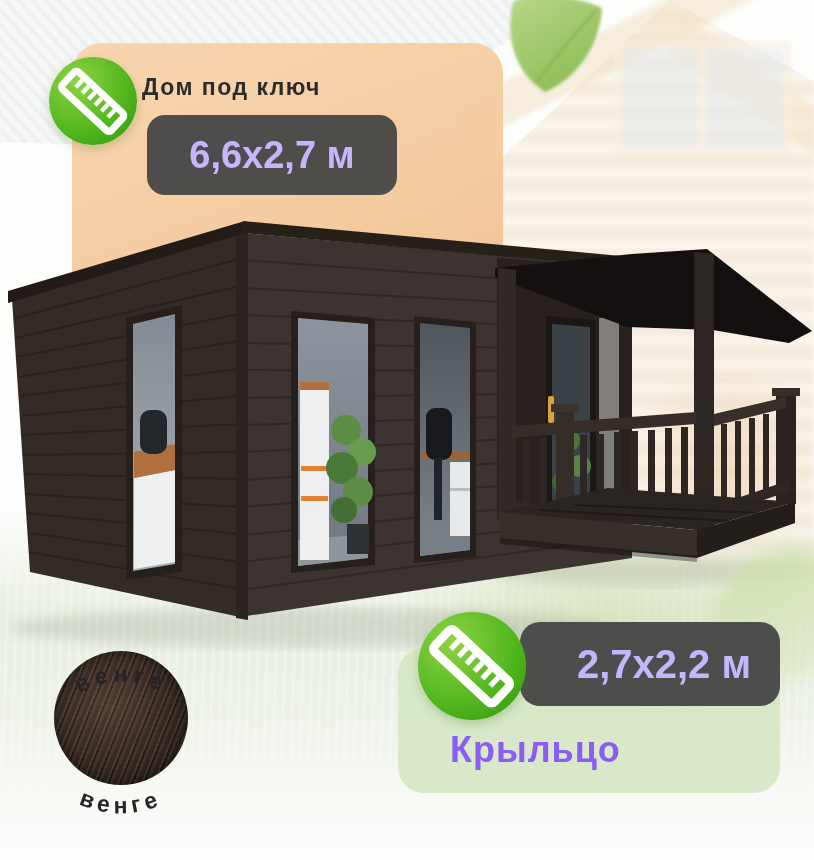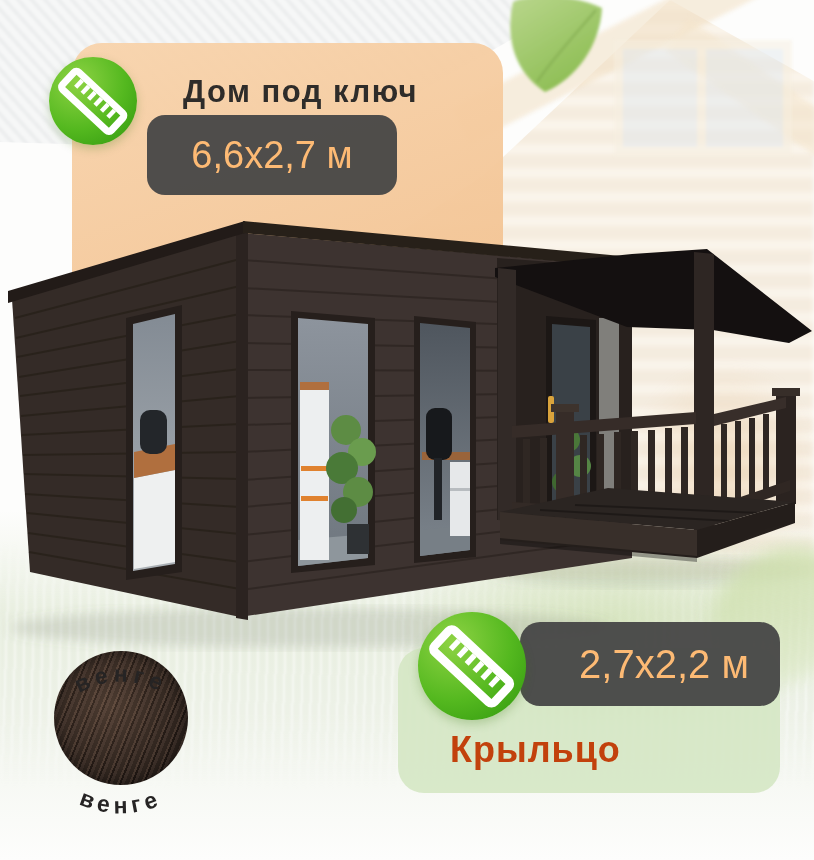--- a/index.html
+++ b/index.html
@@ -43,31 +43,31 @@
 
   
   .panel-top{left:72px;top:43px;width:431px;height:330px;border-radius:30px;
     background:linear-gradient(160deg,rgba(248,212,173,.96) 0%,rgba(243,196,148,.96) 80%);}
   .icon-circle{border-radius:50%;
     background:radial-gradient(circle at 32% 28%,#8ed344 0%,#54b81f 55%,#2f960e 100%);
     box-shadow:0 4px 10px rgba(60,120,20,.25);}
   .icon-circle svg{width:100%;height:100%;display:block;}
   .ic-top{left:49px;top:57px;width:88px;height:88px;}
   .ic-porch{left:418px;top:612px;width:108px;height:108px;}
-  .card-title{left:142px;top:74px;width:276px;text-align:right;
-    font-size:31px;font-weight:bold;letter-spacing:1.5px;color:#2e2c2a;white-space:nowrap;}
-  .badge{background:rgba(70,70,70,.95);color:#fdba74;font-weight:normal;
+  .card-title{left:142px;top:74px;width:276px;text-align:left;
+    font-size:23px;font-weight:bold;letter-spacing:1.5px;color:#2e2c2a;white-space:nowrap;}
+  .badge{background:rgba(70,70,70,.95);color:#c4b5fd;font-weight:bold;
     display:flex;align-items:center;justify-content:center;white-space:nowrap;}
   .badge-top{left:147px;top:115px;width:250px;height:80px;border-radius:18px;font-size:38px;}
   
   .panel-porch{left:398px;top:648px;width:382px;height:145px;border-radius:26px;
     background:rgba(212,230,195,.88);}
   .badge-porch{left:520px;top:622px;width:260px;height:84px;border-radius:20px;
     font-size:40px;padding-left:28px;box-sizing:border-box;}
-  .porch-label{left:450px;top:729px;font-size:36px;font-weight:bold;color:#c2410c;
+  .porch-label{left:450px;top:729px;font-size:36px;font-weight:bold;color:#8b5cf6;
     letter-spacing:1px;white-space:nowrap;}
 
   
   .swatch-circle{left:54px;top:651px;width:134px;height:134px;border-radius:50%;
     background:
       radial-gradient(circle at 42% 40%,rgba(130,100,80,.28),rgba(0,0,0,.28) 78%),
       repeating-linear-gradient(112deg,#241a15 0 2px,#4a3a32 2px 5px,#362a23 5px 9px,#574439 9px 11px),
       #43342d;
     box-shadow:inset 0 0 14px rgba(0,0,0,.45);}
   .swatch-text{left:0;top:590px;width:260px;height:270px;pointer-events:none;}

